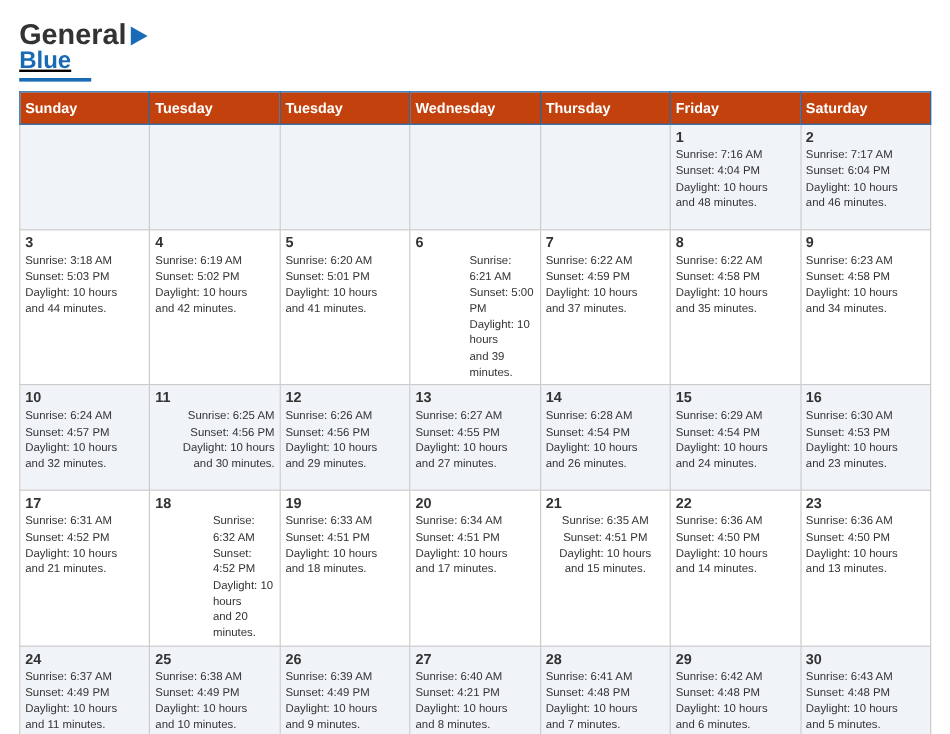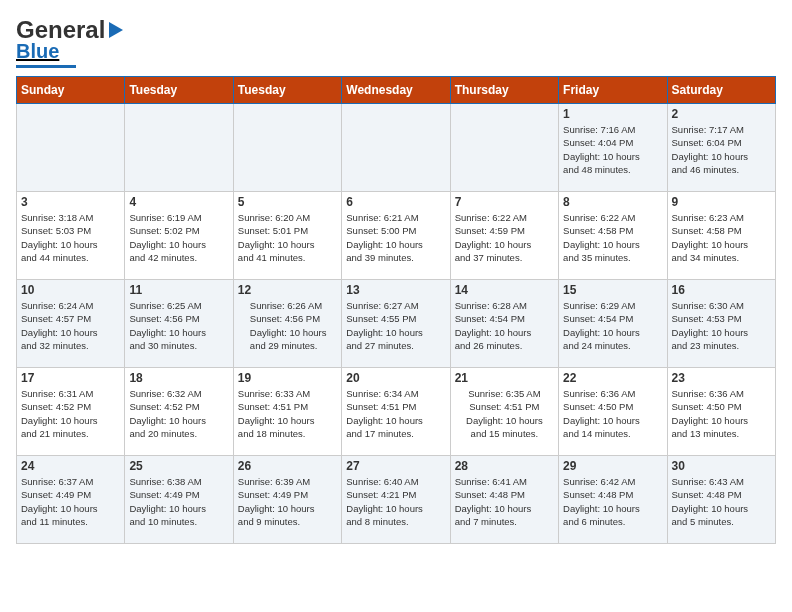--- a/index.html
+++ b/index.html
@@ -168,21 +168,21 @@
         </td>
         <td>
           <span class="day-number">5</span>
           <div class="day-info" style="white-space: pre-line;">Sunrise: 6:20 AM
 Sunset: 5:01 PM
 Daylight: 10 hours
 and 41 minutes.</div>
         </td>
         <td>
           <span class="day-number">6</span>
-          <div class="day-info" style="white-space: pre-line;">Sunrise: 6:21 AM
+          <div class="day-info" style="white-space: pre-line; margin-left: 45px;">Sunrise: 6:21 AM
 Sunset: 5:00 PM
 Daylight: 10 hours
 and 39 minutes.</div>
         </td>
         <td>
           <span class="day-number">7</span>
           <div class="day-info" style="white-space: pre-line;">Sunrise: 6:22 AM
 Sunset: 4:59 PM
 Daylight: 10 hours
 and 37 minutes.</div>
@@ -205,28 +205,28 @@
       <tr class="row-shade">
         <td>
           <span class="day-number">10</span>
           <div class="day-info" style="white-space: pre-line;">Sunrise: 6:24 AM
 Sunset: 4:57 PM
 Daylight: 10 hours
 and 32 minutes.</div>
         </td>
         <td>
           <span class="day-number">11</span>
-          <div class="day-info" style="white-space: pre-line;">Sunrise: 6:25 AM
+          <div class="day-info" style="white-space: pre-line; text-align: right;">Sunrise: 6:25 AM
 Sunset: 4:56 PM
 Daylight: 10 hours
 and 30 minutes.</div>
         </td>
         <td>
           <span class="day-number">12</span>
-          <div class="day-info" style="white-space: pre-line; margin-left: 12px;">Sunrise: 6:26 AM
+          <div class="day-info" style="white-space: pre-line;">Sunrise: 6:26 AM
 Sunset: 4:56 PM
 Daylight: 10 hours
 and 29 minutes.</div>
         </td>
         <td>
           <span class="day-number">13</span>
           <div class="day-info" style="white-space: pre-line;">Sunrise: 6:27 AM
 Sunset: 4:55 PM
 Daylight: 10 hours
 and 27 minutes.</div>
@@ -256,21 +256,21 @@
       <tr>
         <td>
           <span class="day-number">17</span>
           <div class="day-info" style="white-space: pre-line;">Sunrise: 6:31 AM
 Sunset: 4:52 PM
 Daylight: 10 hours
 and 21 minutes.</div>
         </td>
         <td>
           <span class="day-number">18</span>
-          <div class="day-info" style="white-space: pre-line;">Sunrise: 6:32 AM
+          <div class="day-info" style="white-space: pre-line; margin-left: 48px;">Sunrise: 6:32 AM
 Sunset: 4:52 PM
 Daylight: 10 hours
 and 20 minutes.</div>
         </td>
         <td>
           <span class="day-number">19</span>
           <div class="day-info" style="white-space: pre-line;">Sunrise: 6:33 AM
 Sunset: 4:51 PM
 Daylight: 10 hours
 and 18 minutes.</div>

